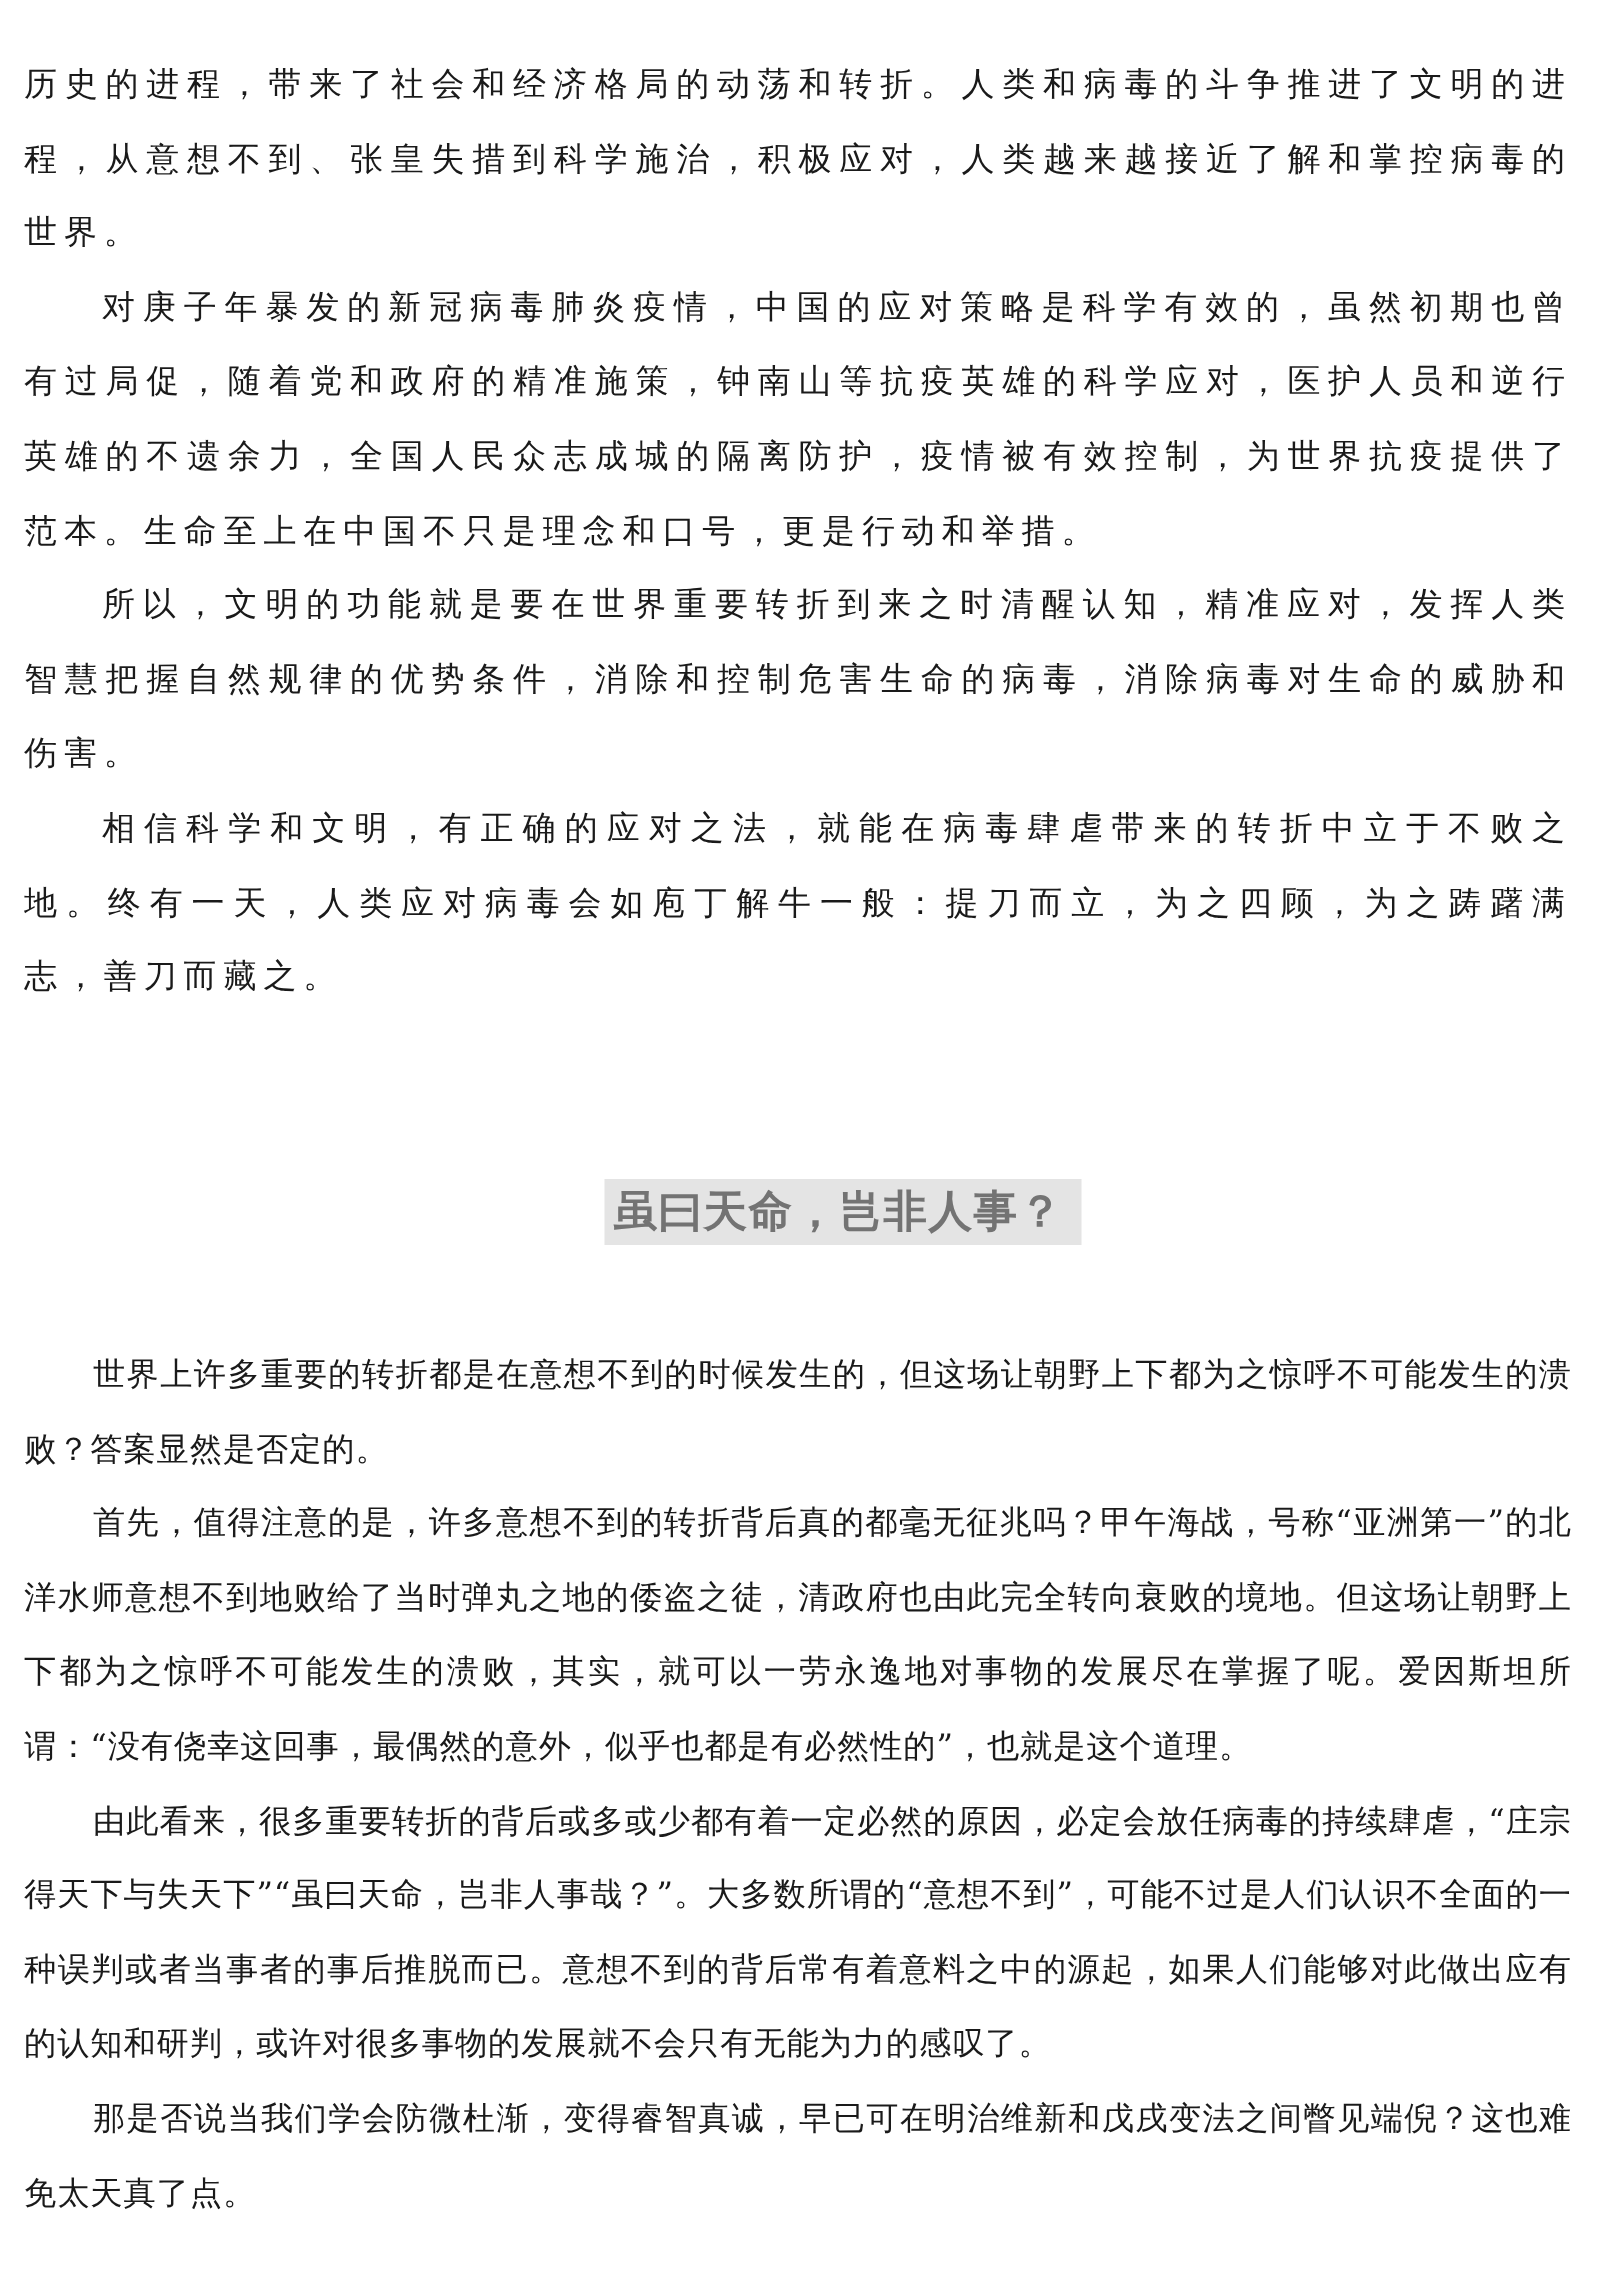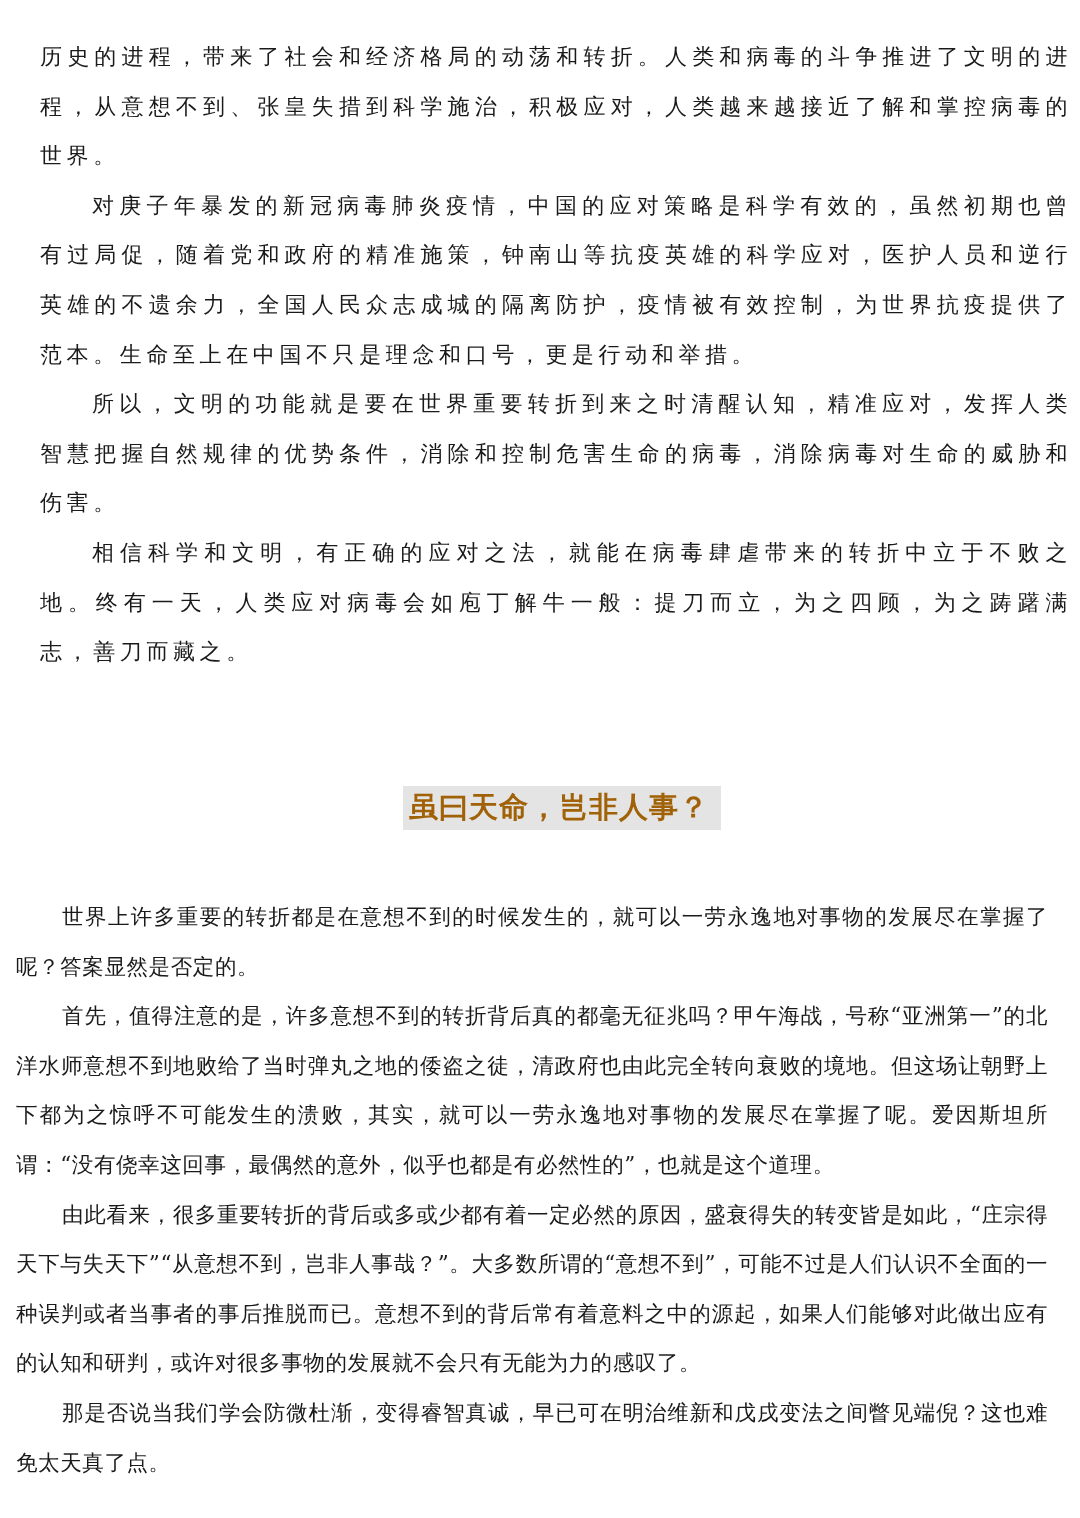--- a/index.html
+++ b/index.html
@@ -1,22 +1,22 @@
 <!DOCTYPE html>
 <html><head>
 <meta charset="utf-8">
 <style>
   html, body { margin: 0; padding: 0; background: #ffffff; }
   body { width: 1080px; height: 1518px; position: relative; overflow: hidden; color: #1a1a1a; }
   .page { position: absolute; left: 0; top: 0; width: 1080px; }
-  .sec1 { position: absolute; left: 16px; top: 32px; width: 1032px; font-family: "DejaVu Serif", "Liberation Serif", serif; font-size: 22px; line-height: 49.6px; letter-spacing: 4.6px; text-align: justify; margin-left: 24px; }
+  .sec1 { position: absolute; left: 16px; top: 32px; width: 1032px; font-family: "DejaVu Serif", "Liberation Serif", serif; font-size: 22px; line-height: 49.6px; letter-spacing: 4.6px; text-align: justify; }
   .sec1 p { margin: 0; }
   .sec1 p.indent { text-indent: 52px; }
   .title-wrap { position: absolute; left: 0; top: 786px; width: 1080px; text-align: center; }
-  .title { display: inline-block; background: #e4e4e4; padding: 3px 12px 5px 6px; font-family: "DejaVu Sans", "Liberation Sans", sans-serif; font-weight: bold; font-size: 29px; line-height: 36px; color: #a16207; margin-left: 44px; letter-spacing: 1px; }
+  .title { display: inline-block; background: #e4e4e4; padding: 3px 12px 5px 6px; font-family: "DejaVu Sans", "Liberation Sans", sans-serif; font-weight: bold; font-size: 29px; line-height: 36px; color: #737373; margin-left: 44px; letter-spacing: 1px; }
   .sec2 { position: absolute; left: 16px; top: 892px; width: 1032px; font-family: "DejaVu Serif", "Liberation Serif", serif; font-size: 21.5px; line-height: 49.6px; letter-spacing: 0.6px; text-align: justify; }
   .sec2 p { margin: 0; }
   .sec2 p.indent { text-indent: 46px; }
 </style>
 </head>
 <body>
 
 <div class="page">
 
   <div class="sec1">
@@ -24,19 +24,19 @@
     <p class="indent">对庚子年暴发的新冠病毒肺炎疫情，中国的应对策略是科学有效的，虽然初期也曾有过局促，随着党和政府的精准施策，钟南山等抗疫英雄的科学应对，医护人员和逆行英雄的不遗余力，全国人民众志成城的隔离防护，疫情被有效控制，为世界抗疫提供了范本。生命至上在中国不只是理念和口号，更是行动和举措。</p>
     <p class="indent">所以，文明的功能就是要在世界重要转折到来之时清醒认知，精准应对，发挥人类智慧把握自然规律的优势条件，消除和控制危害生命的病毒，消除病毒对生命的威胁和伤害。</p>
     <p class="indent">相信科学和文明，有正确的应对之法，就能在病毒肆虐带来的转折中立于不败之地。终有一天，人类应对病毒会如庖丁解牛一般：提刀而立，为之四顾，为之踌躇满志，善刀而藏之。</p>
   </div>
 
   <div class="title-wrap">
     <span class="title" style="background: rgb(228, 228, 228);">虽曰天命，岂非人事？</span>
   </div>
 
   <div class="sec2">
-    <p class="indent">世界上许多重要的转折都是在意想不到的时候发生的，就可以一劳永逸地对事物的发展尽在掌握了呢？答案显然是否定的。</p>
+    <p class="indent">世界上许多重要的转折都是在意想不到的时候发生的，但这场让朝野上下都为之惊呼不可能发生的溃败？答案显然是否定的。</p>
     <p class="indent">首先，值得注意的是，许多意想不到的转折背后真的都毫无征兆吗？甲午海战，号称“亚洲第一”的北洋水师意想不到地败给了当时弹丸之地的倭盗之徒，清政府也由此完全转向衰败的境地。但这场让朝野上下都为之惊呼不可能发生的溃败，其实，就可以一劳永逸地对事物的发展尽在掌握了呢。爱因斯坦所谓：“没有侥幸这回事，最偶然的意外，似乎也都是有必然性的”，也就是这个道理。</p>
-    <p class="indent">由此看来，很多重要转折的背后或多或少都有着一定必然的原因，盛衰得失的转变皆是如此，“庄宗得天下与失天下”“从意想不到，岂非人事哉？”。大多数所谓的“意想不到”，可能不过是人们认识不全面的一种误判或者当事者的事后推脱而已。意想不到的背后常有着意料之中的源起，如果人们能够对此做出应有的认知和研判，或许对很多事物的发展就不会只有无能为力的感叹了。</p>
+    <p class="indent">由此看来，很多重要转折的背后或多或少都有着一定必然的原因，必定会放任病毒的持续肆虐，“庄宗得天下与失天下”“虽曰天命，岂非人事哉？”。大多数所谓的“意想不到”，可能不过是人们认识不全面的一种误判或者当事者的事后推脱而已。意想不到的背后常有着意料之中的源起，如果人们能够对此做出应有的认知和研判，或许对很多事物的发展就不会只有无能为力的感叹了。</p>
     <p class="indent">那是否说当我们学会防微杜渐，变得睿智真诚，早已可在明治维新和戊戌变法之间瞥见端倪？这也难免太天真了点。</p>
   </div>
 
 </div>
 
 </body></html>

